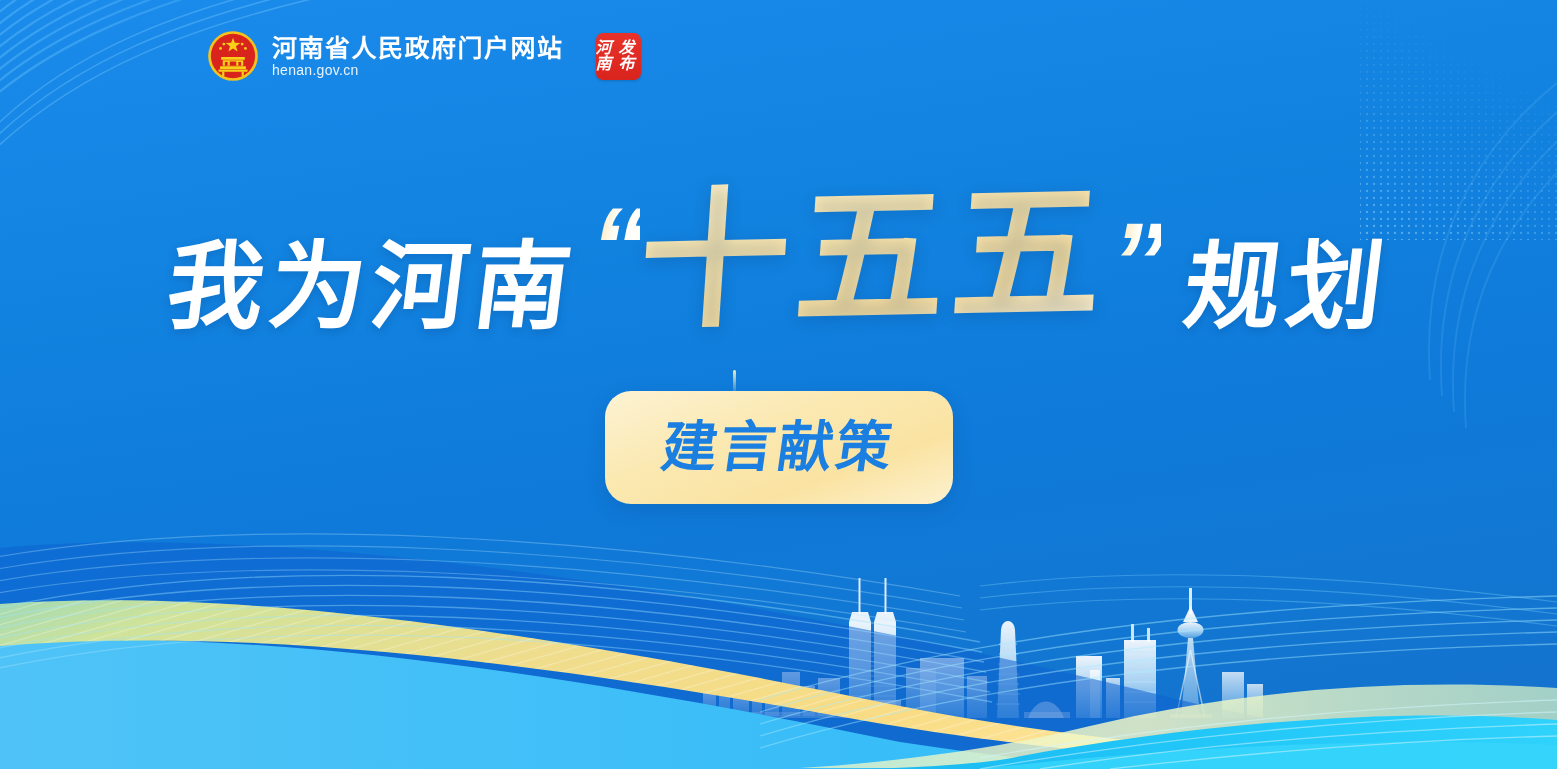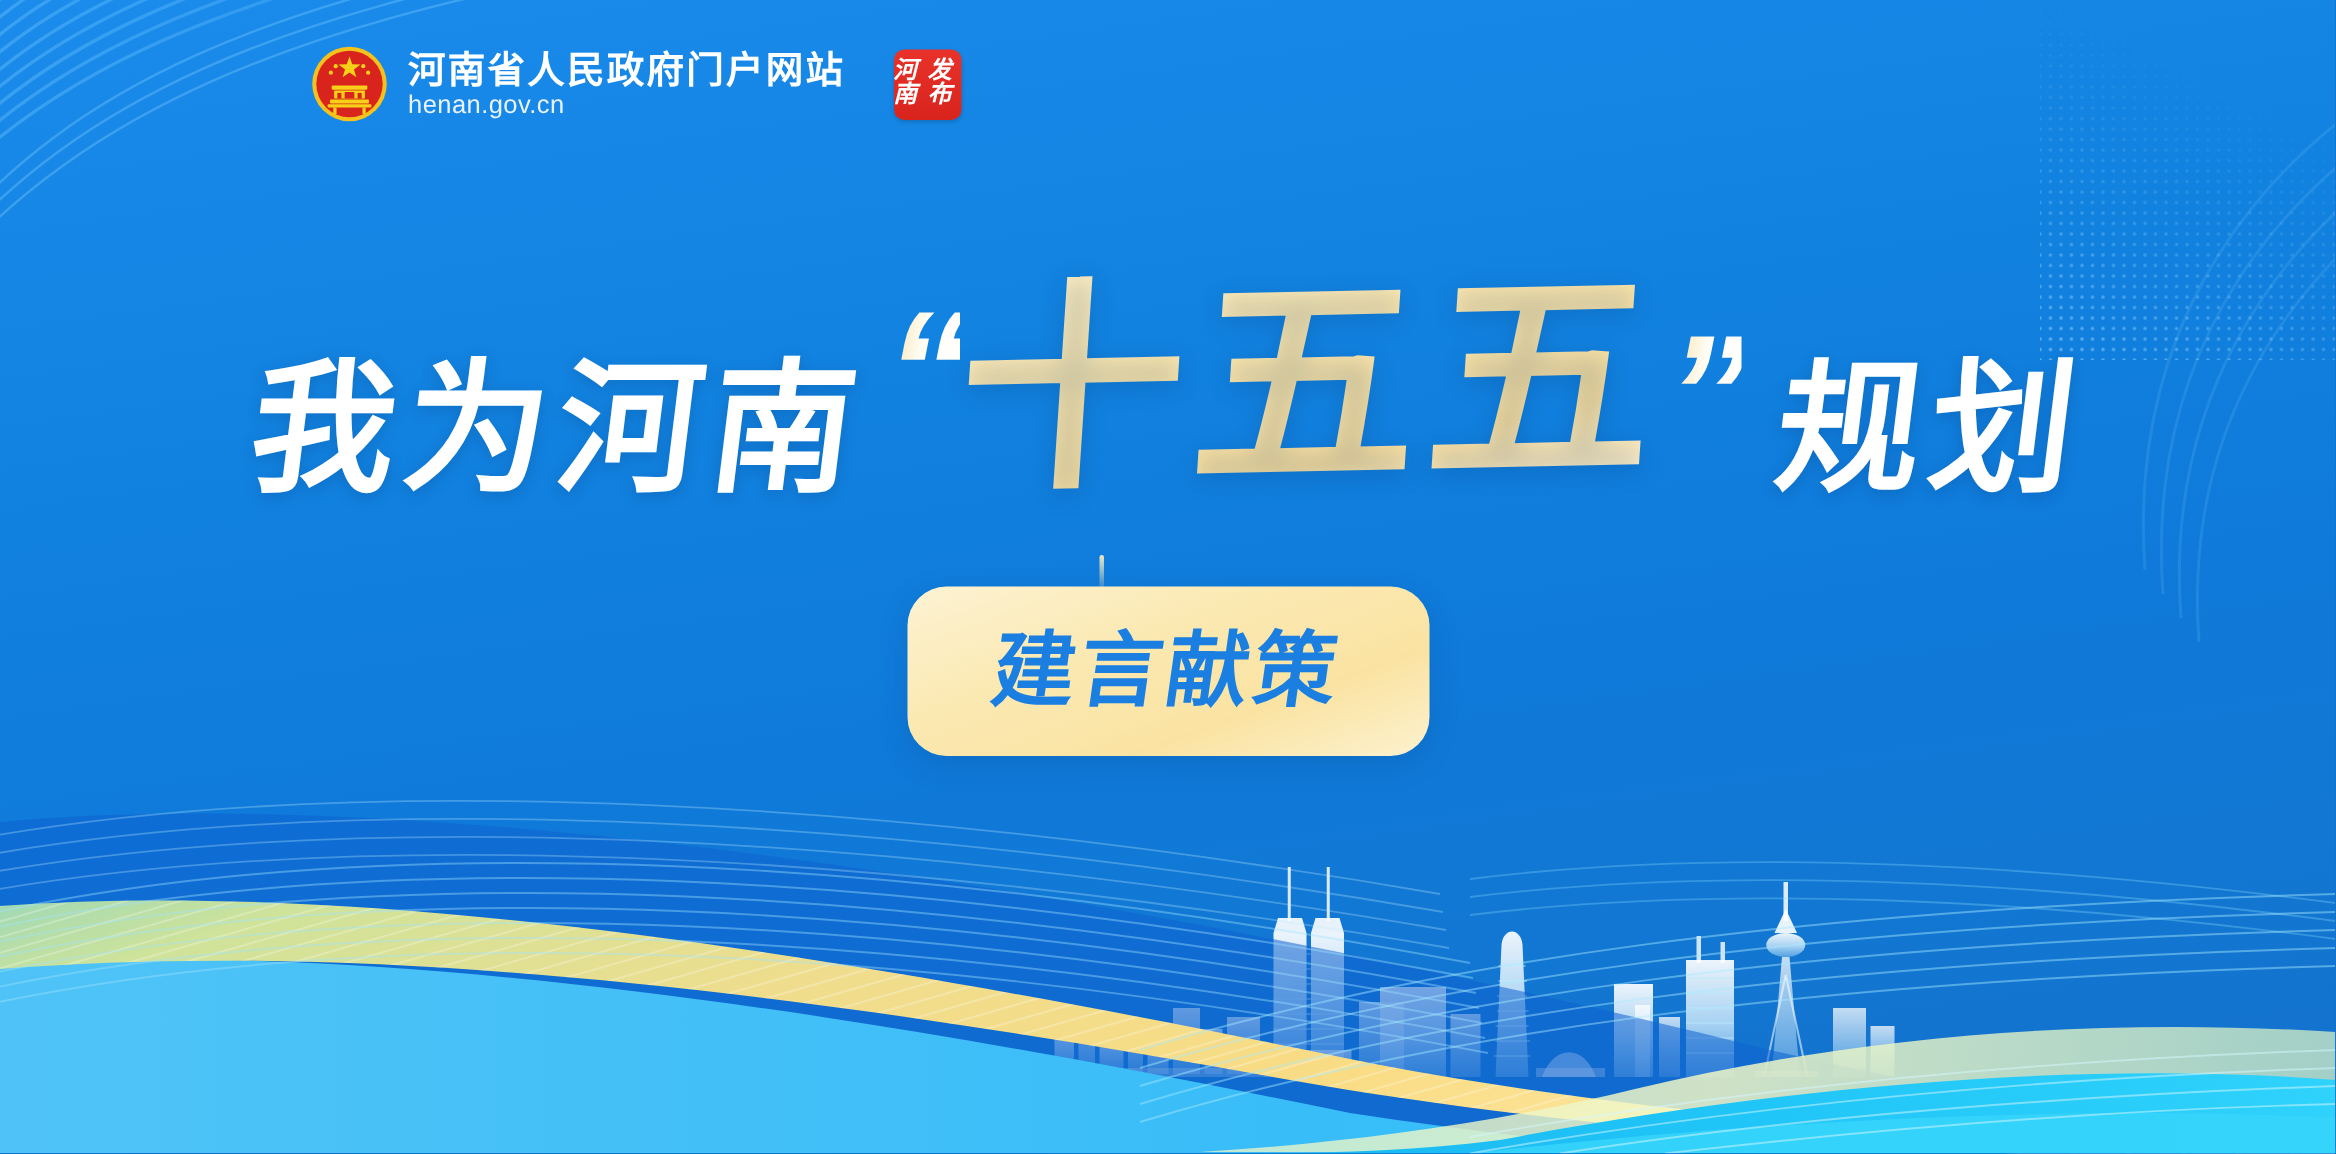--- a/index.html
+++ b/index.html
@@ -50,21 +50,21 @@
   }
   #site-title {
     font-size: 25px;
     font-weight: 700;
     color: #ffffff;
     letter-spacing: 1.5px;
     line-height: 1.05;
     white-space: nowrap;
   }
   #site-domain {
-    font-size: 17px;
+    font-size: 14px;
     color: #e9f3ff;
     letter-spacing: 0.3px;
     line-height: 1;
     font-weight: 400;
   }
 
   #release-badge {
     width: 45px;
     height: 47px;
     margin-left: 18px;

